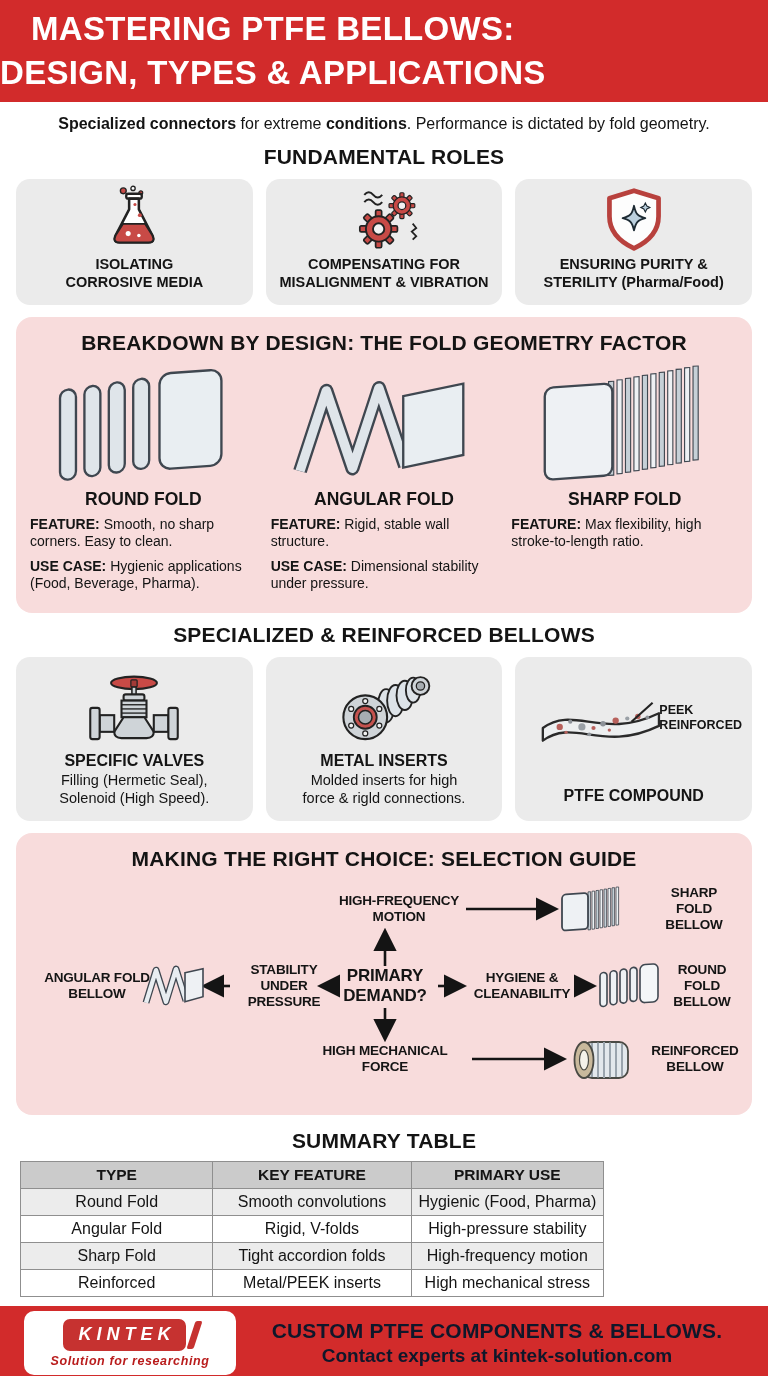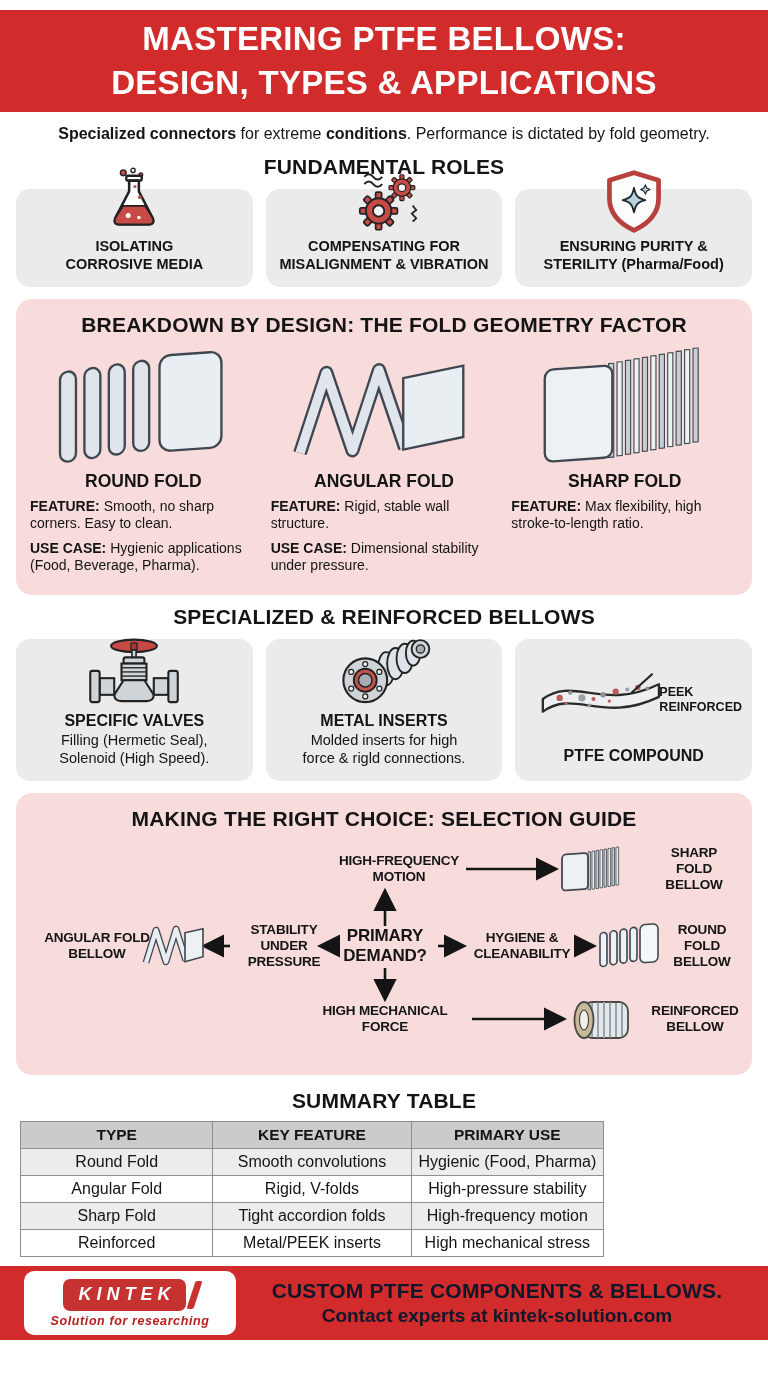--- a/index.html
+++ b/index.html
@@ -5,62 +5,62 @@
   * { box-sizing: border-box; margin: 0; padding: 0; }
   html,body { width: 768px; height: 1376px; }
   body {
     font-family: "Liberation Sans", "DejaVu Sans", sans-serif;
     background: #ffffff; color: #141414; overflow: hidden;
   }
   .ml { white-space: pre-line; }
 
   
   .header {
-    margin-top: 10px; height: 102px; background: #d22b2b;
-    display: flex; align-items: center; justify-content: center;
+    height: 102px; background: #d22b2b;
+    display: flex; align-items: center; 
   }
   .header h1 {
     color: #fff; font-size: 33px; font-weight: 800; text-align: center;
     line-height: 1.32; letter-spacing: .3px;
   }
 
   .intro { text-align: center; font-size: 16px; padding: 13px 10px 6px; }
   .intro b { font-weight: 700; }
 
   .sec-heading {
     text-align: center; font-size: 21px; font-weight: 700;
     letter-spacing: .2px; margin: 6px 0 10px;
   }
 
   
   .cards-row { display: flex; gap: 13px; margin: 0 16px; }
   .card {
     flex: 1; background: #ebebeb; border-radius: 14px;
     padding: 12px 8px 14px; text-align: center;
   }
-  .role-card { height: 98px; display: flex; flex-direction: column; justify-content: flex-end; }
+  .role-card { height: 126px; display: flex; flex-direction: column; justify-content: flex-end; }
   .role-card .icon-wrap { flex: 1; display: flex; align-items: center; justify-content: center; }
   .card-label { font-size: 14.5px; font-weight: 800; line-height: 1.25; }
 
   
   .pink-panel {
     background: #f8dcdc; border-radius: 16px; margin: 12px 16px 10px;
     padding: 12px 14px 14px;
   }
   .pink-panel .sec-heading { margin: 2px 0 8px; }
 
   .fold-grid { display: flex; gap: 14px; }
   .fold-col { flex: 1; }
   .fold-illus { display: block; margin: 0 auto; height: 122px; }
   .fold-name { text-align: center; font-size: 17.5px; font-weight: 800; margin: 4px 0 6px; }
   .fold-col p { font-size: 14px; line-height: 1.24; margin-bottom: 7px; }
   .fold-col p b { font-weight: 800; }
 
   
-  .spec-card { height: 142px; display: flex; flex-direction: column; justify-content: flex-end; }
+  .spec-card { height: 164px; display: flex; flex-direction: column; justify-content: flex-end; }
   .spec-card .icon-wrap { flex: 1; display: flex; align-items: center; justify-content: center; position: relative; }
   .spec-title { font-size: 16px; font-weight: 800; margin-bottom: 2px; }
   .spec-desc { font-size: 14.5px; line-height: 1.22; }
   .peek-note {
     position: absolute; right: 2px; top: 34px; font-size: 12.5px;
     font-weight: 800; text-align: left; line-height: 1.15;
   }
 
   
   .guide-panel { height: 282px; position: relative; }

